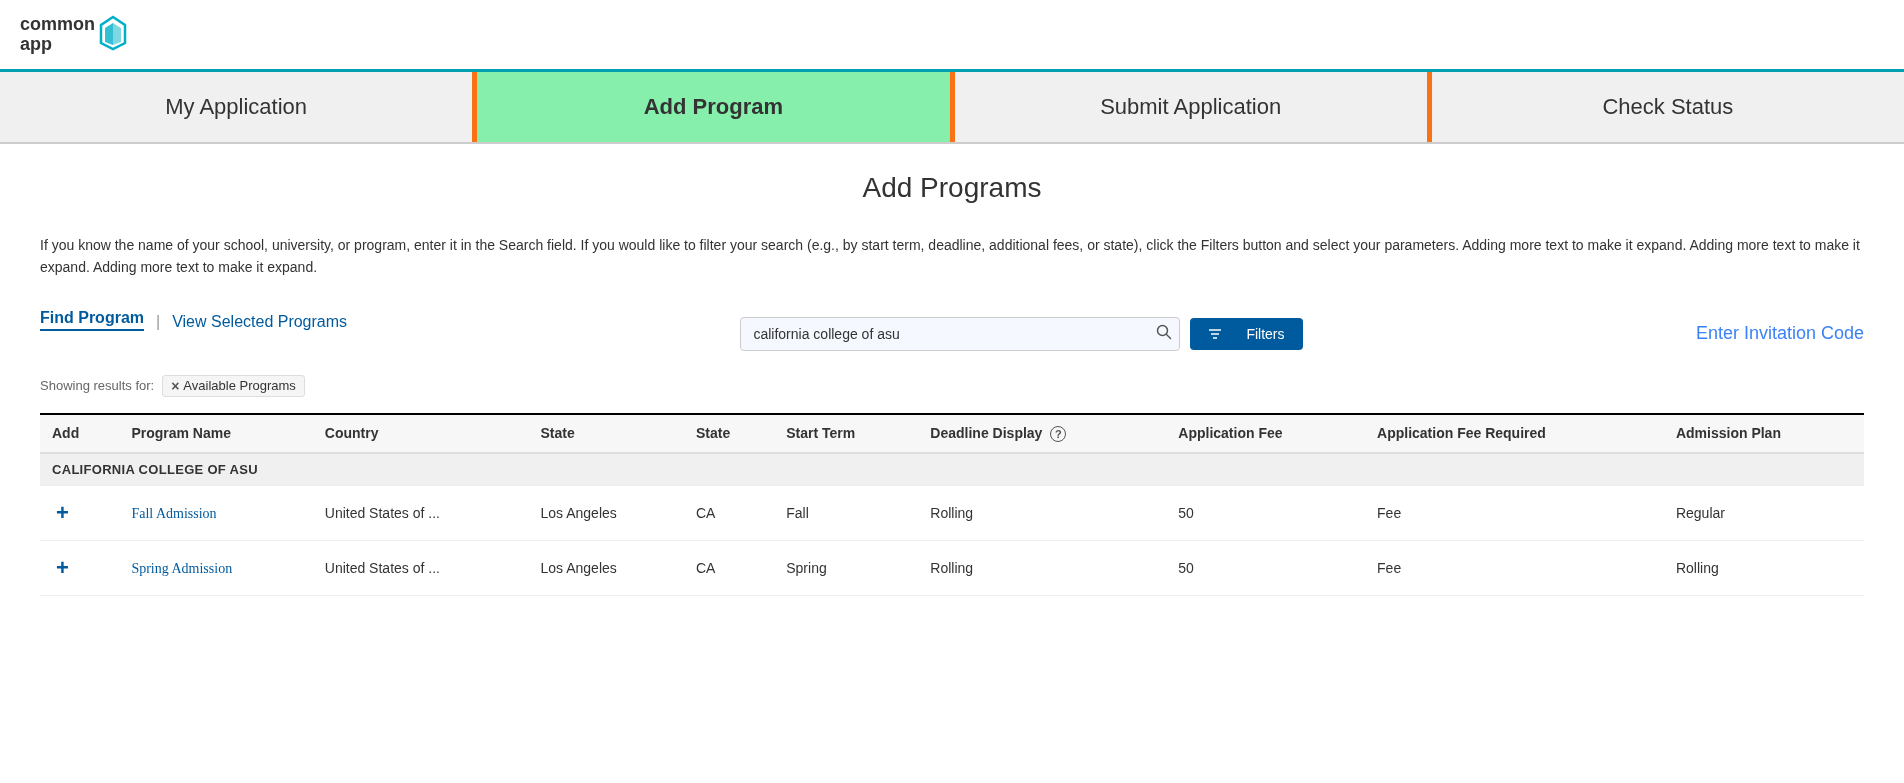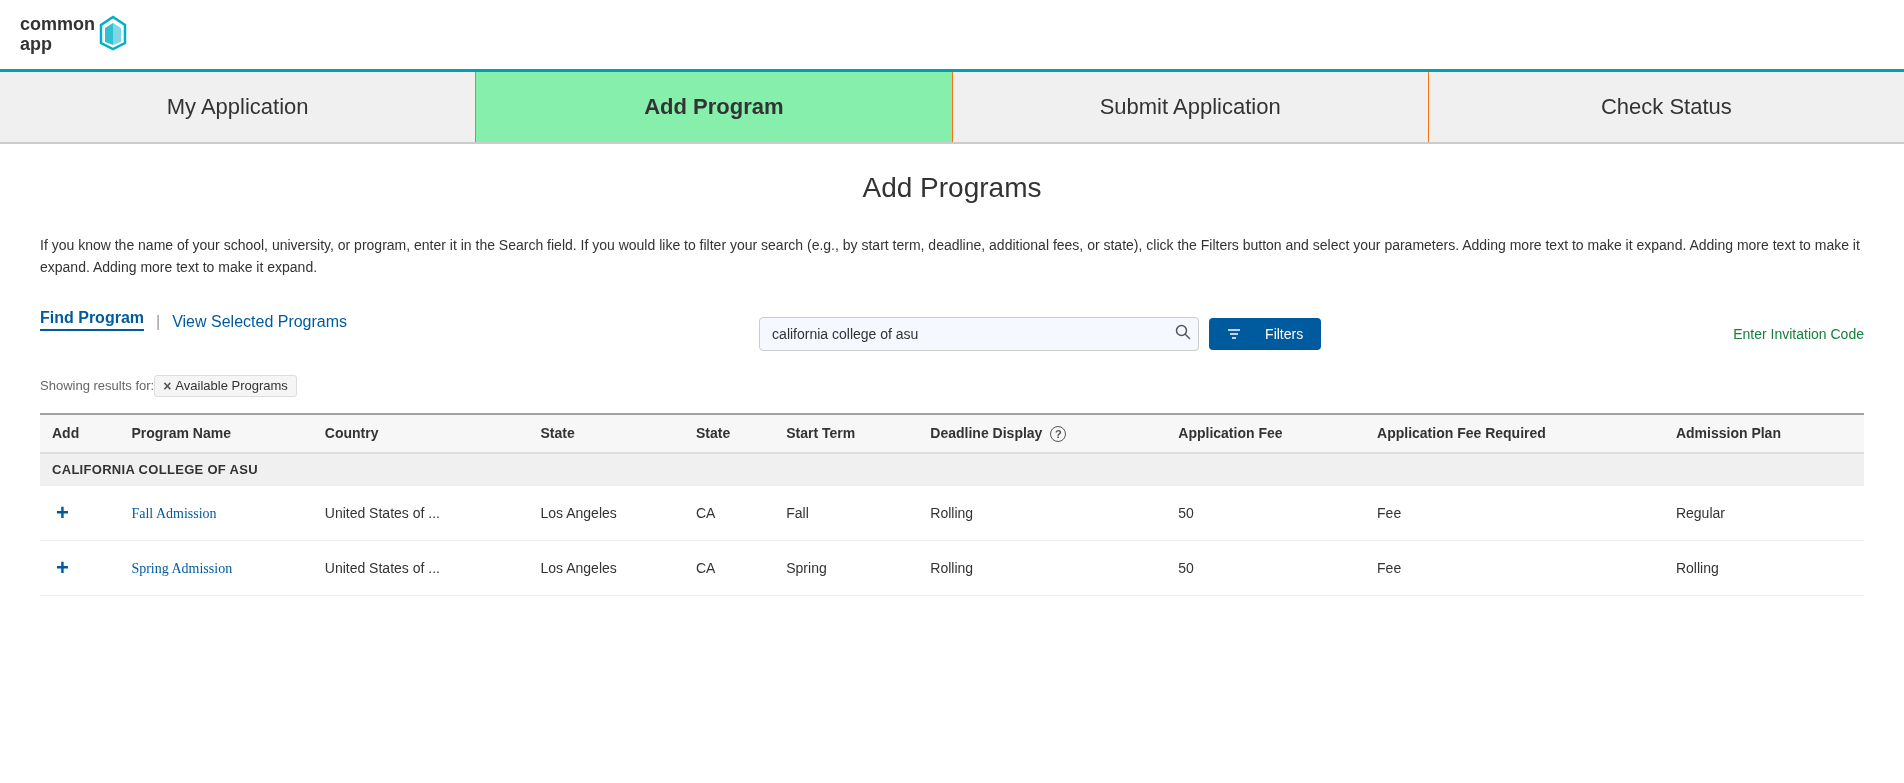--- a/index.html
+++ b/index.html
@@ -37,21 +37,21 @@
       border-bottom: 2px solid #ccc;
     }
     .nav-tab {
       flex: 1;
       padding: 22px 20px;
       text-align: center;
       font-size: 22px;
       font-weight: 400;
       cursor: pointer;
       background: #f0f0f0;
-      border-right: 1px solid #f97316;
+      border-right: 5px solid #f97316;
       color: #333;
     }
     .nav-tab:last-child { border-right: none; }
     .nav-tab.active {
       background: #86efac;
       font-weight: 700;
     }
 
     
     .main-content {
@@ -145,32 +145,33 @@
     }
 
     
     .top-row {
       display: flex;
       align-items: center;
       margin-bottom: 16px;
     }
     .invitation-link {
       margin-left: auto;
-      color: #15803d;
+      color: #3b82f6;
       text-decoration: none;
-      font-size: 14px;
+      font-size: 18px;
       cursor: pointer;
     }
 
     
     .results-filter {
       display: flex;
       align-items: center;
       font-size: 13px;
       margin-bottom: 16px;
+      gap: 8px;
     }
     .results-label { color: #666; }
     .filter-tag {
       display: flex;
       align-items: center;
       gap: 4px;
       background: #f5f5f5;
       border: 1px solid #ddd;
       border-radius: 3px;
       padding: 2px 8px;
@@ -185,21 +186,21 @@
 
     
     .programs-table {
       width: 100%;
       border-collapse: collapse;
       font-size: 14px;
     }
     .programs-table th {
       background: #f7f7f7;
       border-bottom: 2px solid #ddd;
-      border-top: 2px solid #a3a3a3;
+      border-top: 2px solid #000000;
       padding: 10px 12px;
       text-align: left;
       font-weight: 600;
       color: #333;
     }
     .programs-table td {
       padding: 14px 12px;
       border-bottom: 1px solid #eee;
       color: #333;
       vertical-align: middle;

